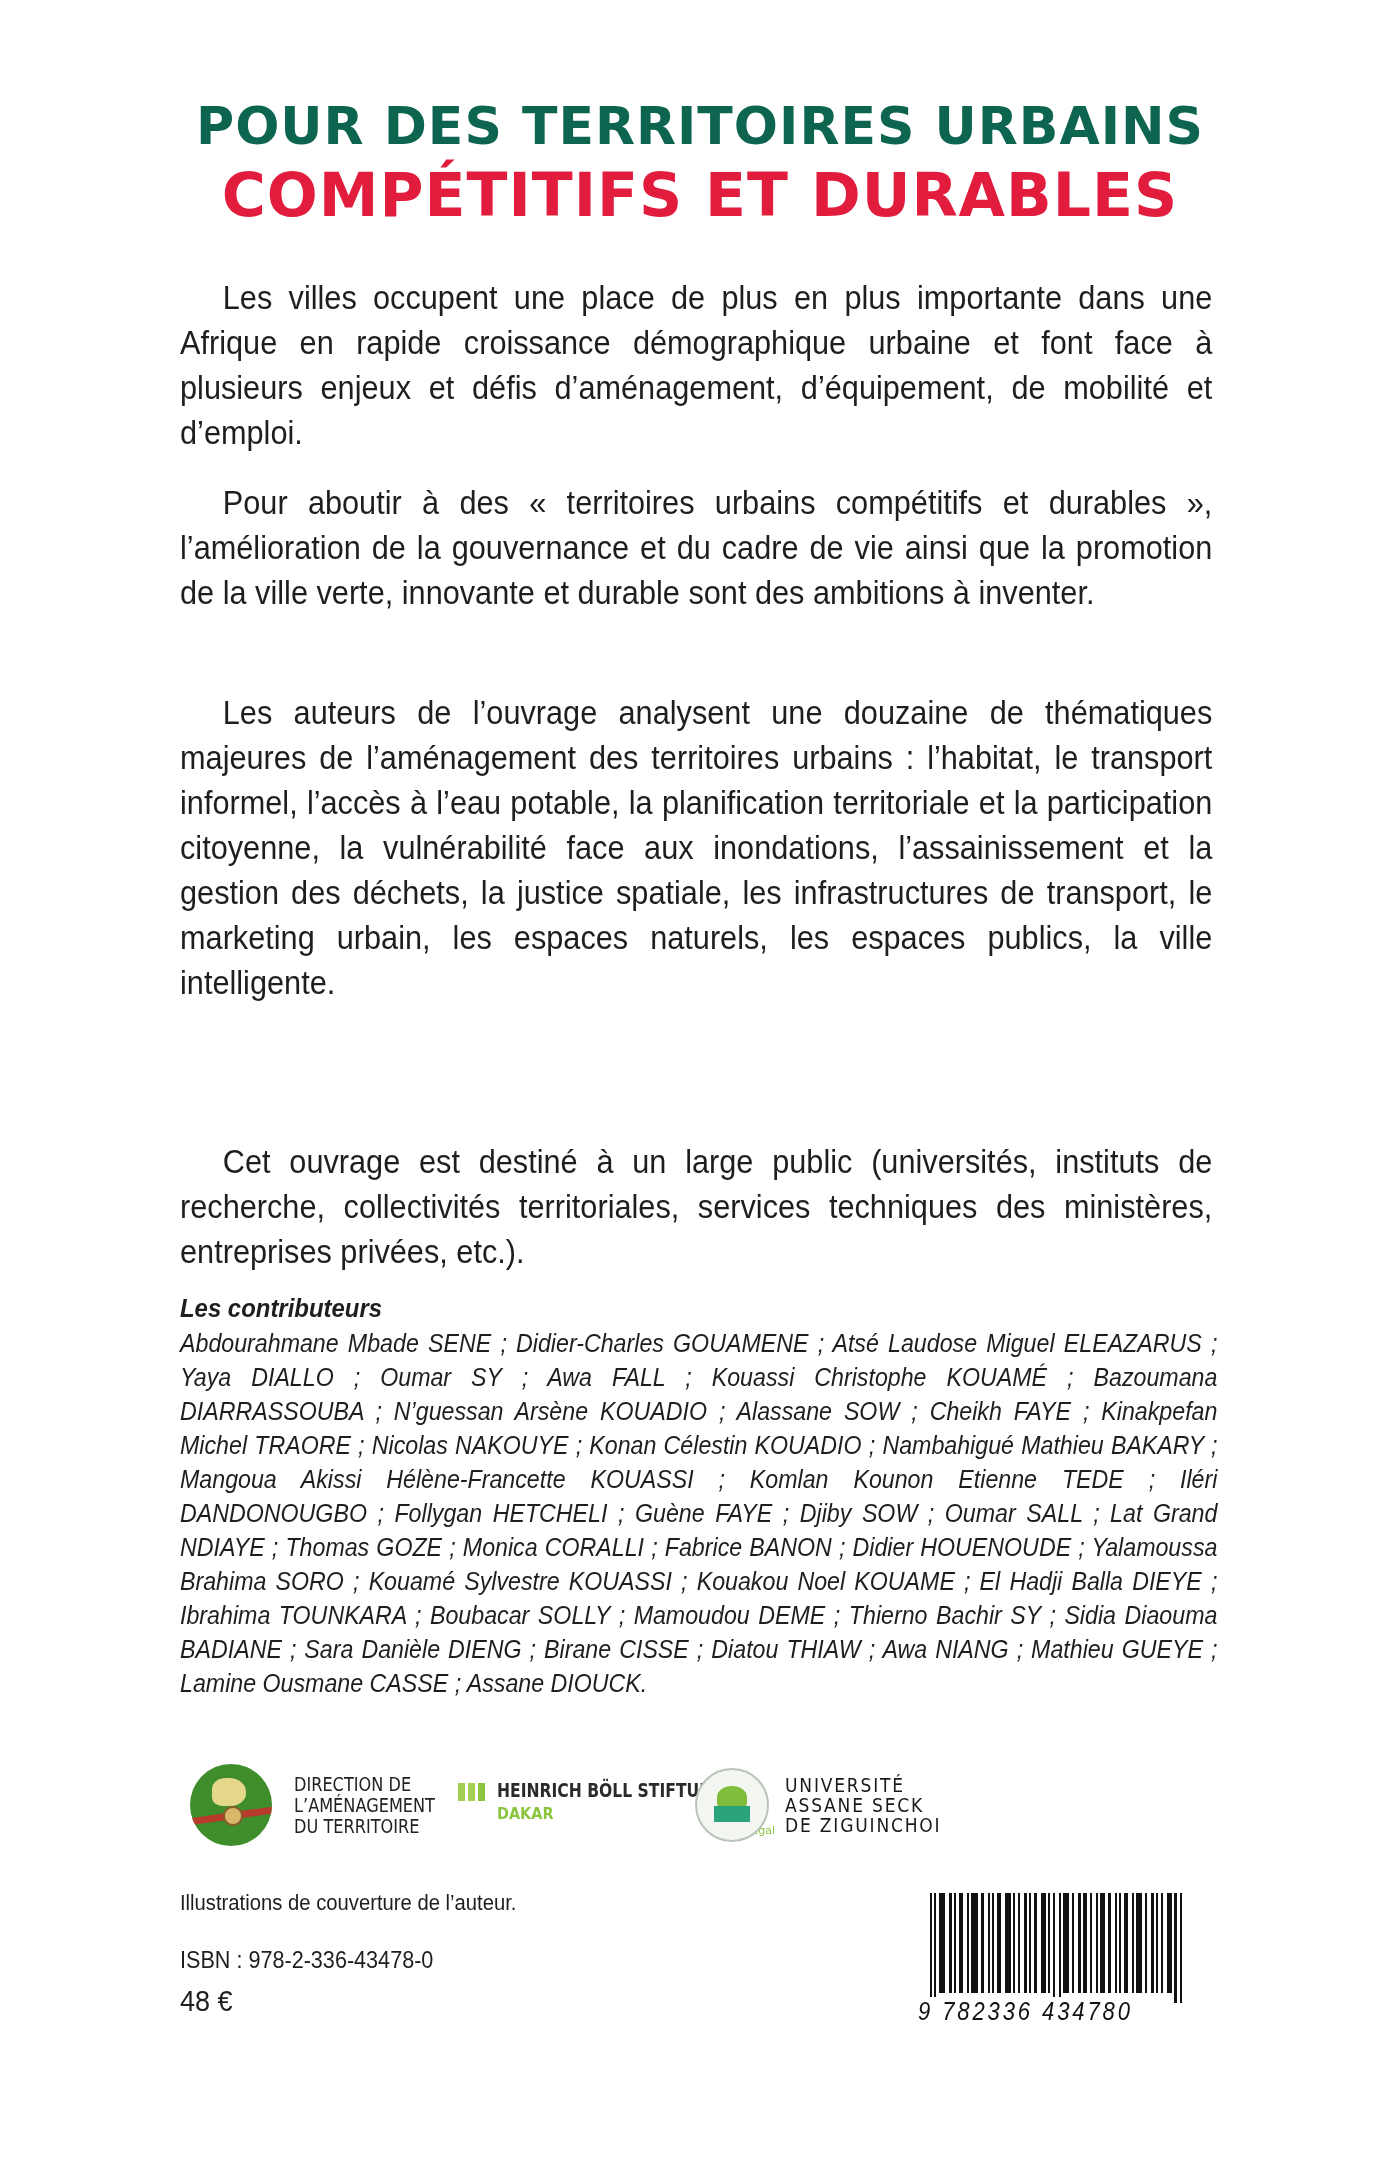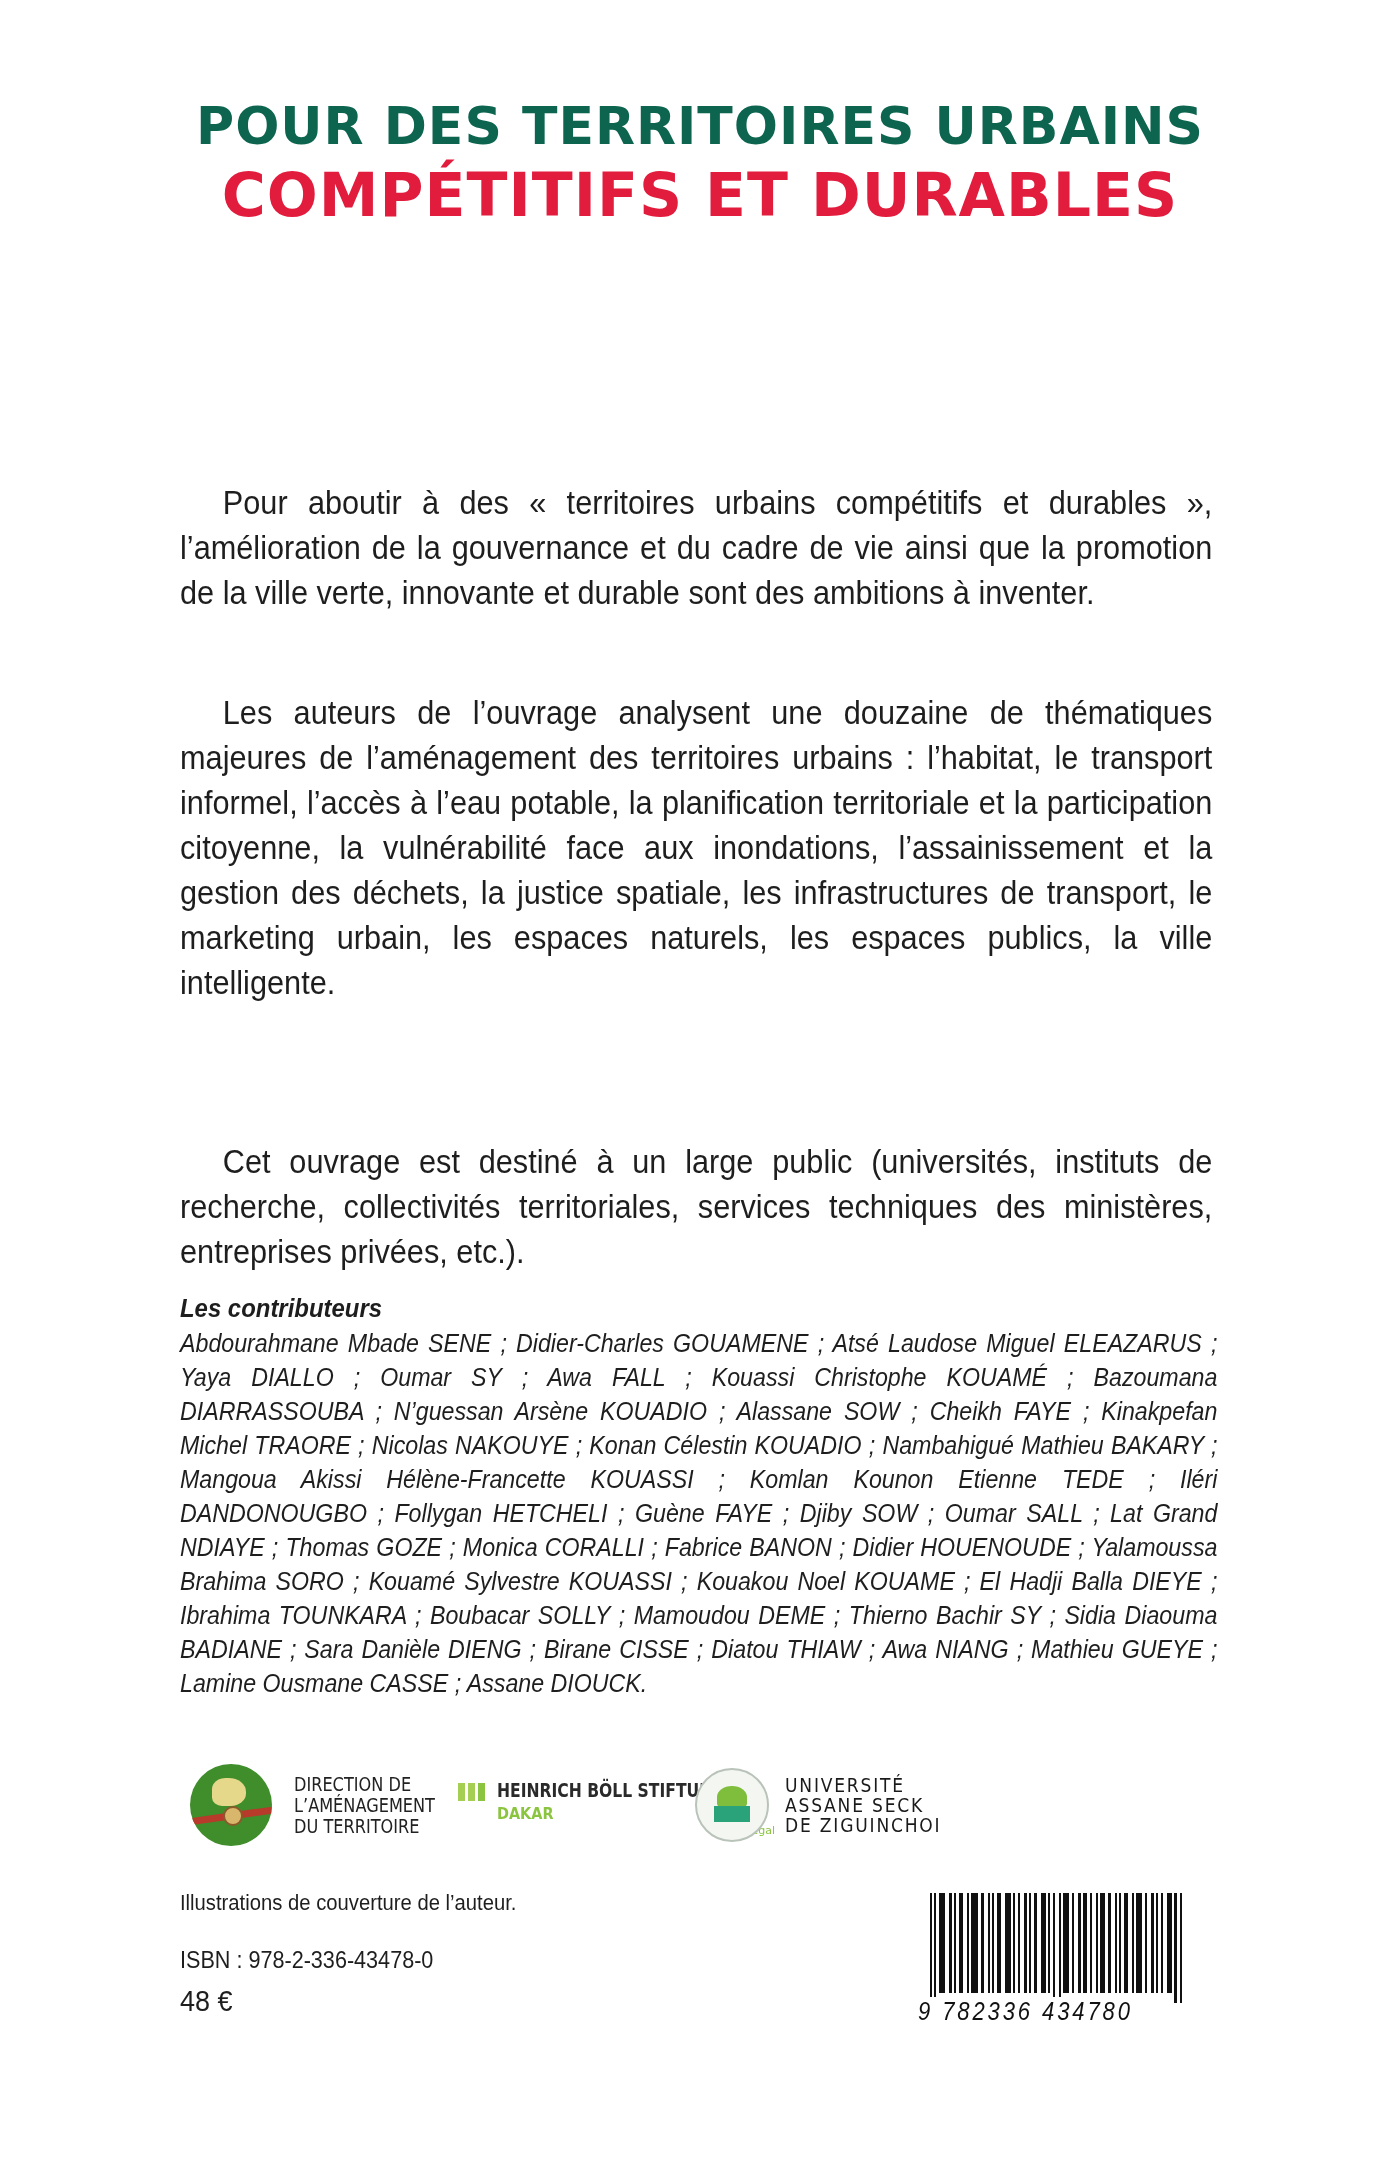--- a/index.html
+++ b/index.html
@@ -62,20 +62,23 @@
   .barcode .digits span { background: #fff; }
 </style>
 </head>
 <body>
 
 <div class="page">
 
   <div class="title title-1">POUR DES TERRITOIRES URBAINS</div>
   <div class="title title-2">COMPÉTITIFS ET DURABLES</div>
 
+  <div class="body p1">
+      <p>Les villes occupent une place de plus en plus importante dans une Afrique en rapide croissance démographique urbaine et font face à plusieurs enjeux et défis d’aménagement, d’équipement, de mobilité et d’emploi.</p>
+    </div>
   <div class="body p2">
       <p>Pour aboutir à des « territoires urbains compétitifs et durables », l’amélioration de la gouvernance et du cadre de vie ainsi que la promotion de la ville verte, innovante et durable sont des ambitions à inventer.</p>
     </div>
   <div class="body p3">
       <p>Les auteurs de l’ouvrage analysent une douzaine de thématiques majeures de l’aménagement des territoires urbains : l’habitat, le transport informel, l’accès à l’eau potable, la planification territoriale et la participation citoyenne, la vulnérabilité face aux inondations, l’assainissement et la gestion des déchets, la justice spatiale, les infrastructures de transport, le marketing urbain, les espaces naturels, les espaces publics, la ville intelligente.</p>
     </div>
   <div class="body p4">
       <p>Cet ouvrage est destiné à un large public (universités, instituts de recherche, collectivités territoriales, services techniques des ministères, entreprises privées, etc.).</p>
     </div>
 

